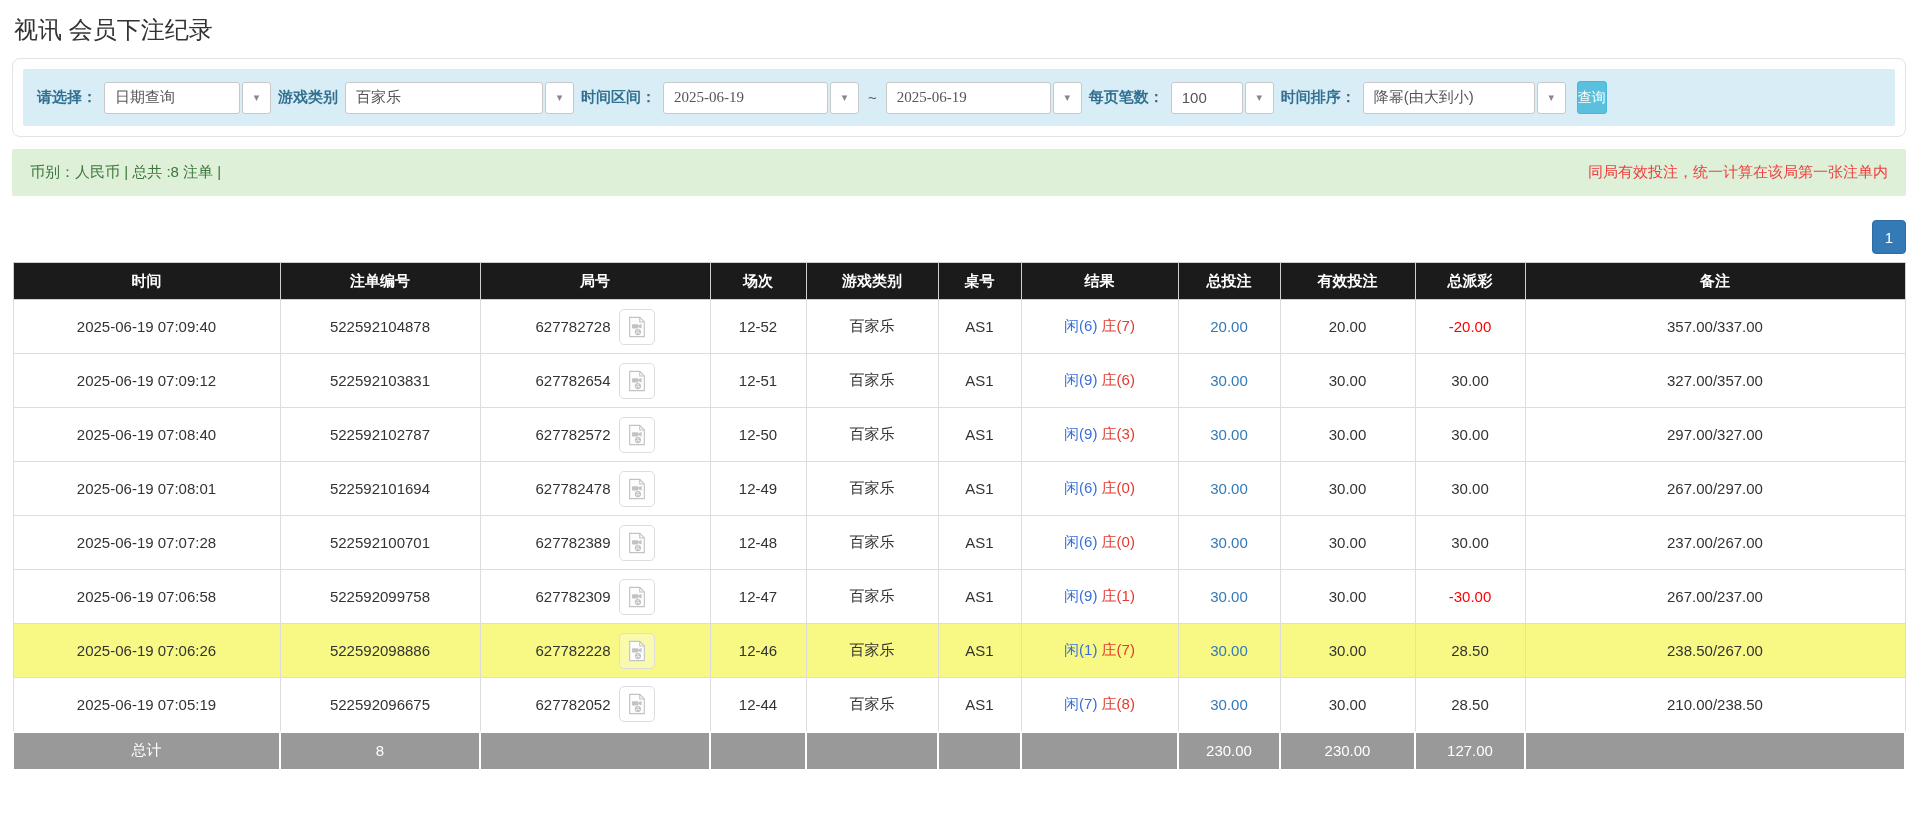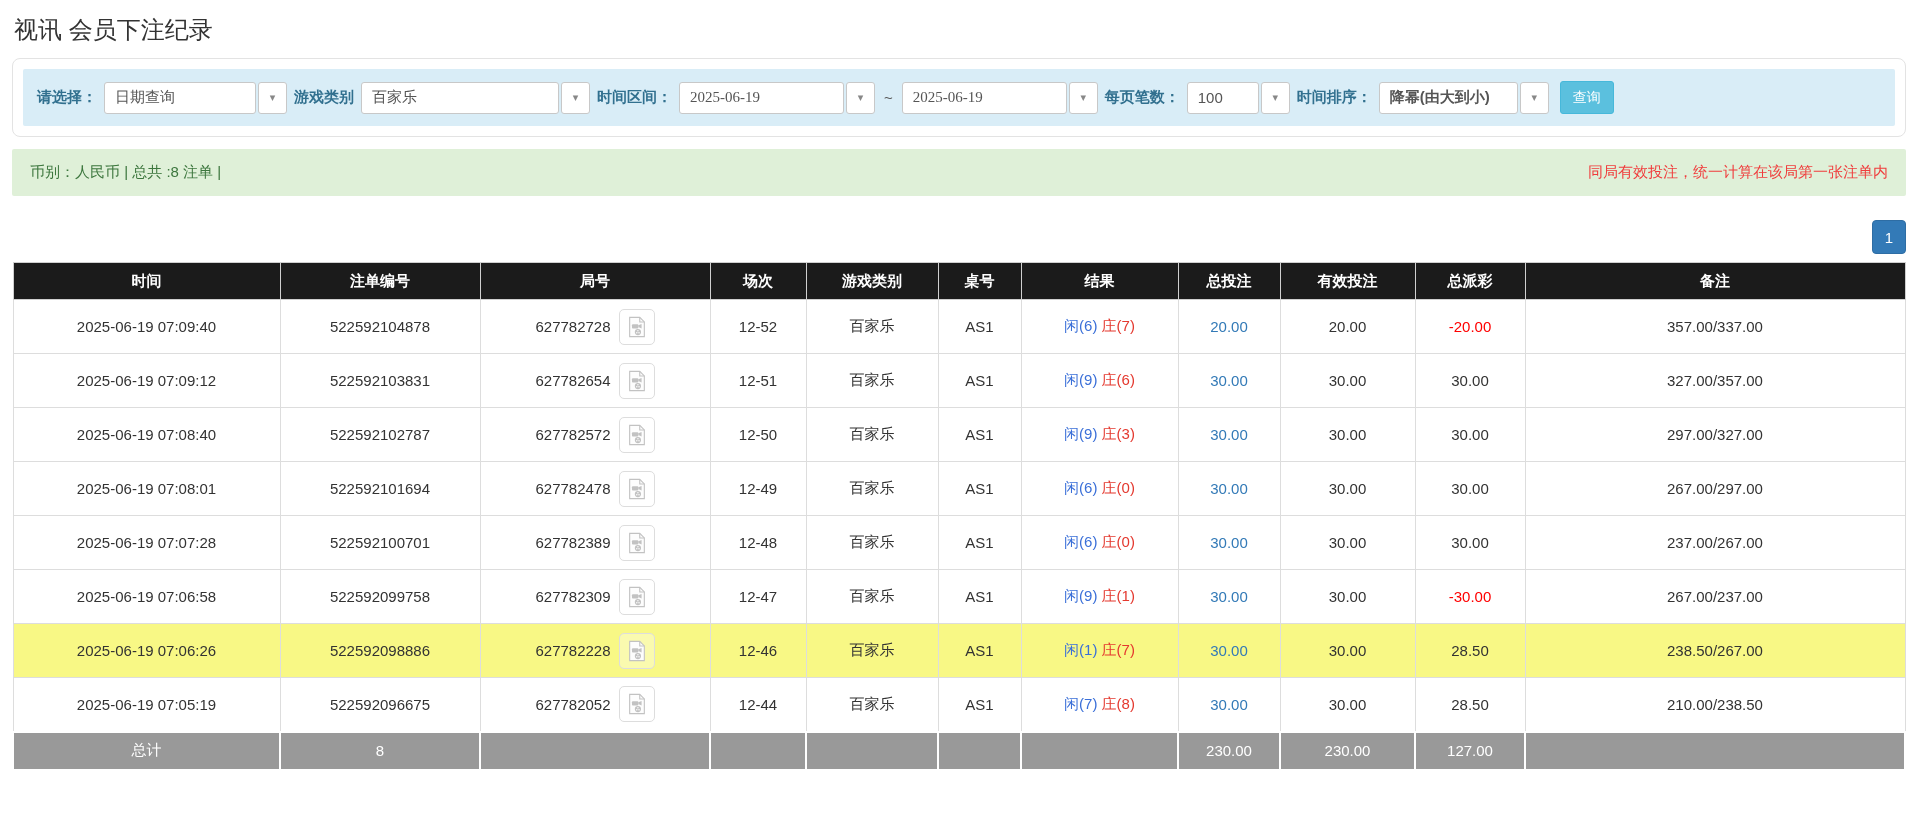--- a/index.html
+++ b/index.html
@@ -11,24 +11,24 @@
   
   .filter-panel { margin:6px 12px 0; border:1px solid #e3e3e3; border-radius:8px; padding:10px; background:#fff; }
   .filter-bar { background:#d9edf7; border-radius:2px; padding:12px 14px; display:flex; align-items:center; gap:7px; }
   .f-label { color:#31708f; font-weight:bold; font-size:15px; white-space:nowrap; }
   .sel { display:flex; align-items:center; gap:2px; cursor:pointer; }
   .sel-box { background:#fff; border:1px solid #c8c8c8; border-radius:3px; height:32px;
     display:flex; align-items:center; padding:0 10px; font-size:15px; color:#555; }
   .sel-caret { background:#fff; border:1px solid #c8c8c8; border-radius:3px; height:32px; width:29px;
     display:flex; align-items:center; justify-content:center; color:#888; font-size:11px; }
   .tilde { color:#555; font-size:15px; padding:0 2px; }
-  .w-select1 { width:152px; } .w-game { width:198px; } .w-date { width:165px;font-family:Liberation Serif, serif; }
-  .w-size { width:72px; } .w-sort { width:139px;font-weight:bold; }
+  .w-select1 { width:136px; } .w-game { width:198px; } .w-date { width:165px;font-family:Liberation Serif, serif; }
+  .w-size { width:72px; } .w-sort { width:172px; }
   .btn-search { background:#5bc0de; border:1px solid #46b8da; color:#fff; font-size:14px;
-    border-radius:3px; height:33px; padding:0 12px; margin-left:4px; cursor:pointer; }
+    border-radius:3px; height:33px; padding:0 0; margin-left:4px; cursor:pointer; }
 
   
   .summary-bar { margin:12px 12px 0; background:#dff0d8; padding:14px 18px; display:flex;
     justify-content:space-between; align-items:center; border-radius:2px; }
   .summary-left { color:#3c763d; font-size:15px; }
   .summary-right { color:#f03c3c; font-size:15px; }
 
   
   .pagination-row { margin:24px 12px 8px; display:flex; justify-content:flex-end; }
   .page-btn { width:34px; height:34px; background:#337ab7; border:1px solid #2e6da4; color:#fff;

